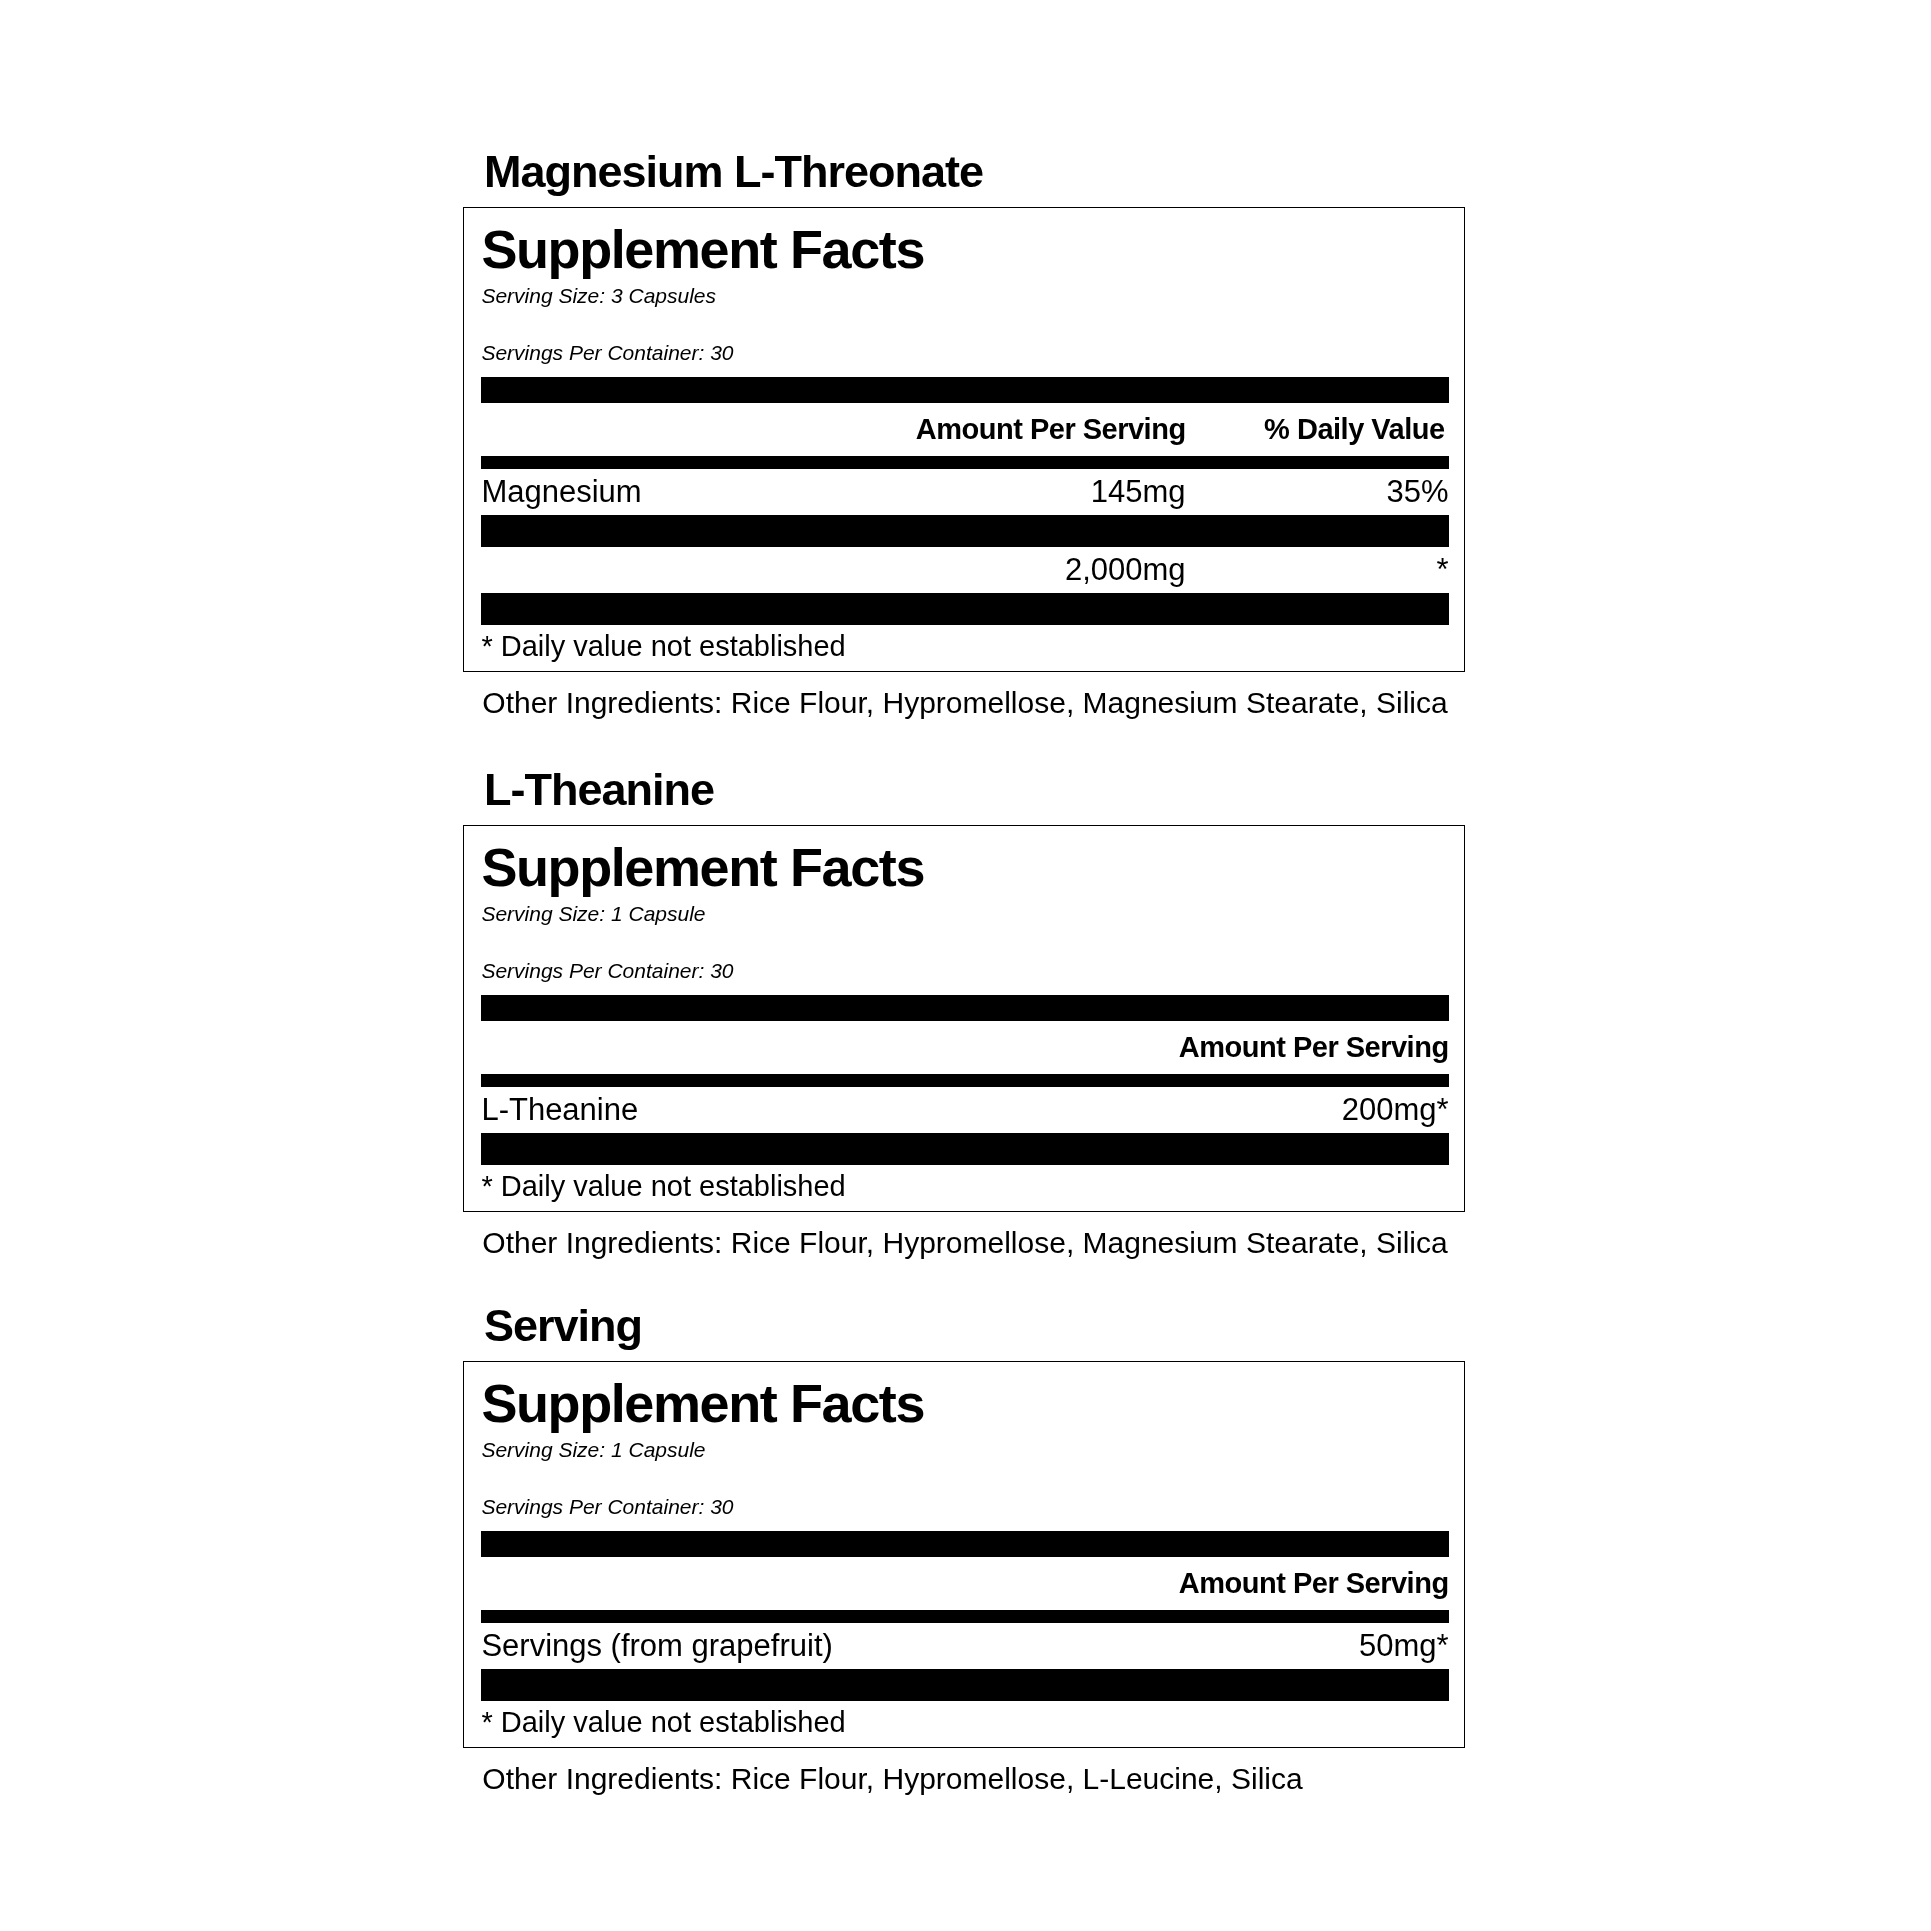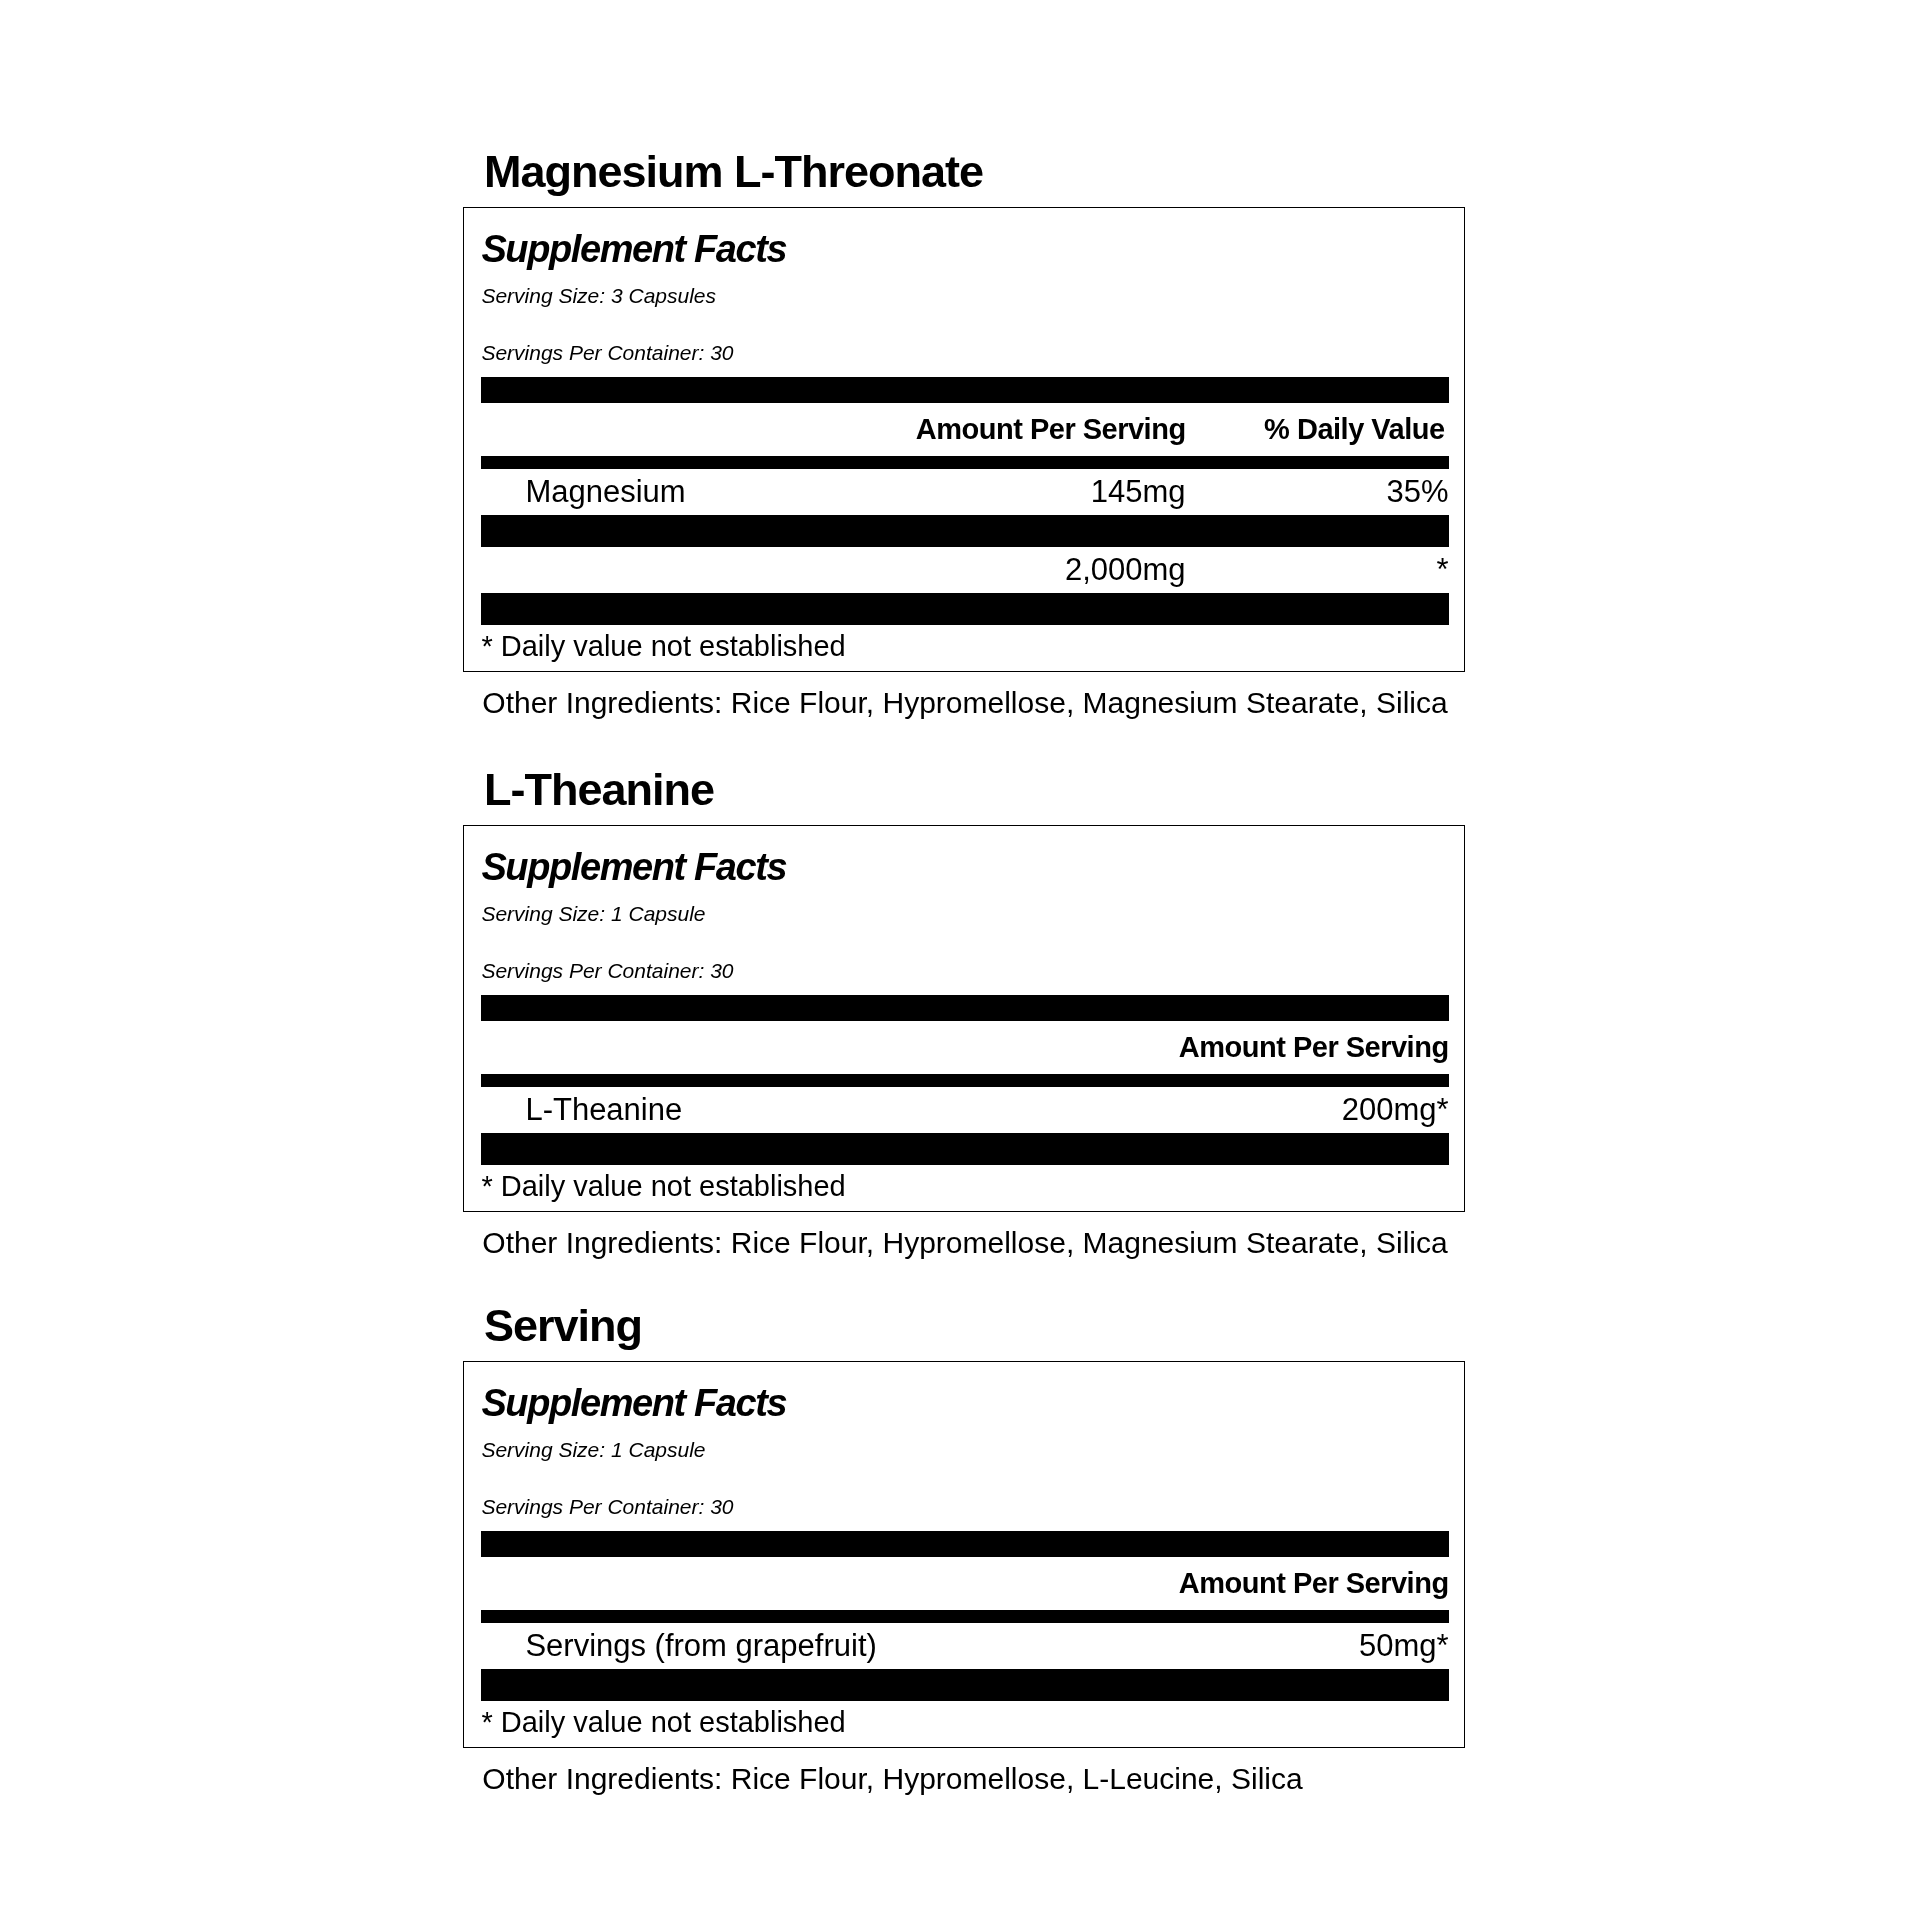--- a/index.html
+++ b/index.html
@@ -20,37 +20,37 @@
     font-size:45px; font-weight:bold; line-height:54px;
     letter-spacing:-1px; margin:0 0 7.7px 21px; white-space:nowrap;
   }
 
   .facts-box {
     border:1.9px solid #000; background:#fff;
     padding:13.5px 15.4px 0 17.4px;
   }
 
   .sf-heading {
-    font-size:38px; font-weight:bold; line-height:56px;
-    letter-spacing:-1.4px; white-space:nowrap;font-style:italic;
+    font-size:54px; font-weight:bold; line-height:56px;
+    letter-spacing:-1.4px; white-space:nowrap;
   }
   .serving-line { font-size:21px; line-height:37px; white-space:nowrap;font-style:italic; }
   .serving-last { margin-bottom:5.8px;margin-top:20px; }
 
   .bar { background:#000; width:100%; }
   .bar-top  { height:26px; }
   .bar-thin { height:12.6px; }
   .bar-sep  { height:32px; }
 
   .hdr { position:relative; height:53px; font-size:29px; font-weight:bold; letter-spacing:-0.5px; }
   .hdr .amt-label { position:absolute; right:263px; top:50%; transform:translateY(-50%); white-space:nowrap; }
   .hdr .dv-label  { position:absolute; right:4px;     top:50%; transform:translateY(-50%); white-space:nowrap; }
   .panel.single-col .hdr .amt-label { right:0; }
 
-  .row { position:relative; height:46px; font-size:31px;margin-left:44px; }
+  .row { position:relative; height:46px; font-size:31px; }
   .row .name { position:absolute; left:0;  top:50%; transform:translateY(-50%); white-space:nowrap; }
   .row .amt  { position:absolute; right:263px; top:50%; transform:translateY(-50%); white-space:nowrap; }
   .row .dv   { position:absolute; right:0;     top:50%; transform:translateY(-50%); white-space:nowrap; }
   .panel.single-col .row .amt { right:0; }
   .reg { font-size:60%; vertical-align:super; line-height:0; }
 
   .footnote { font-size:29px; line-height:29px; padding:7.7px 0 9.7px 0; white-space:nowrap; }
 
   .other-ing {
     font-size:30px; line-height:35px; margin:12.6px 0 0 19.3px; white-space:nowrap;

